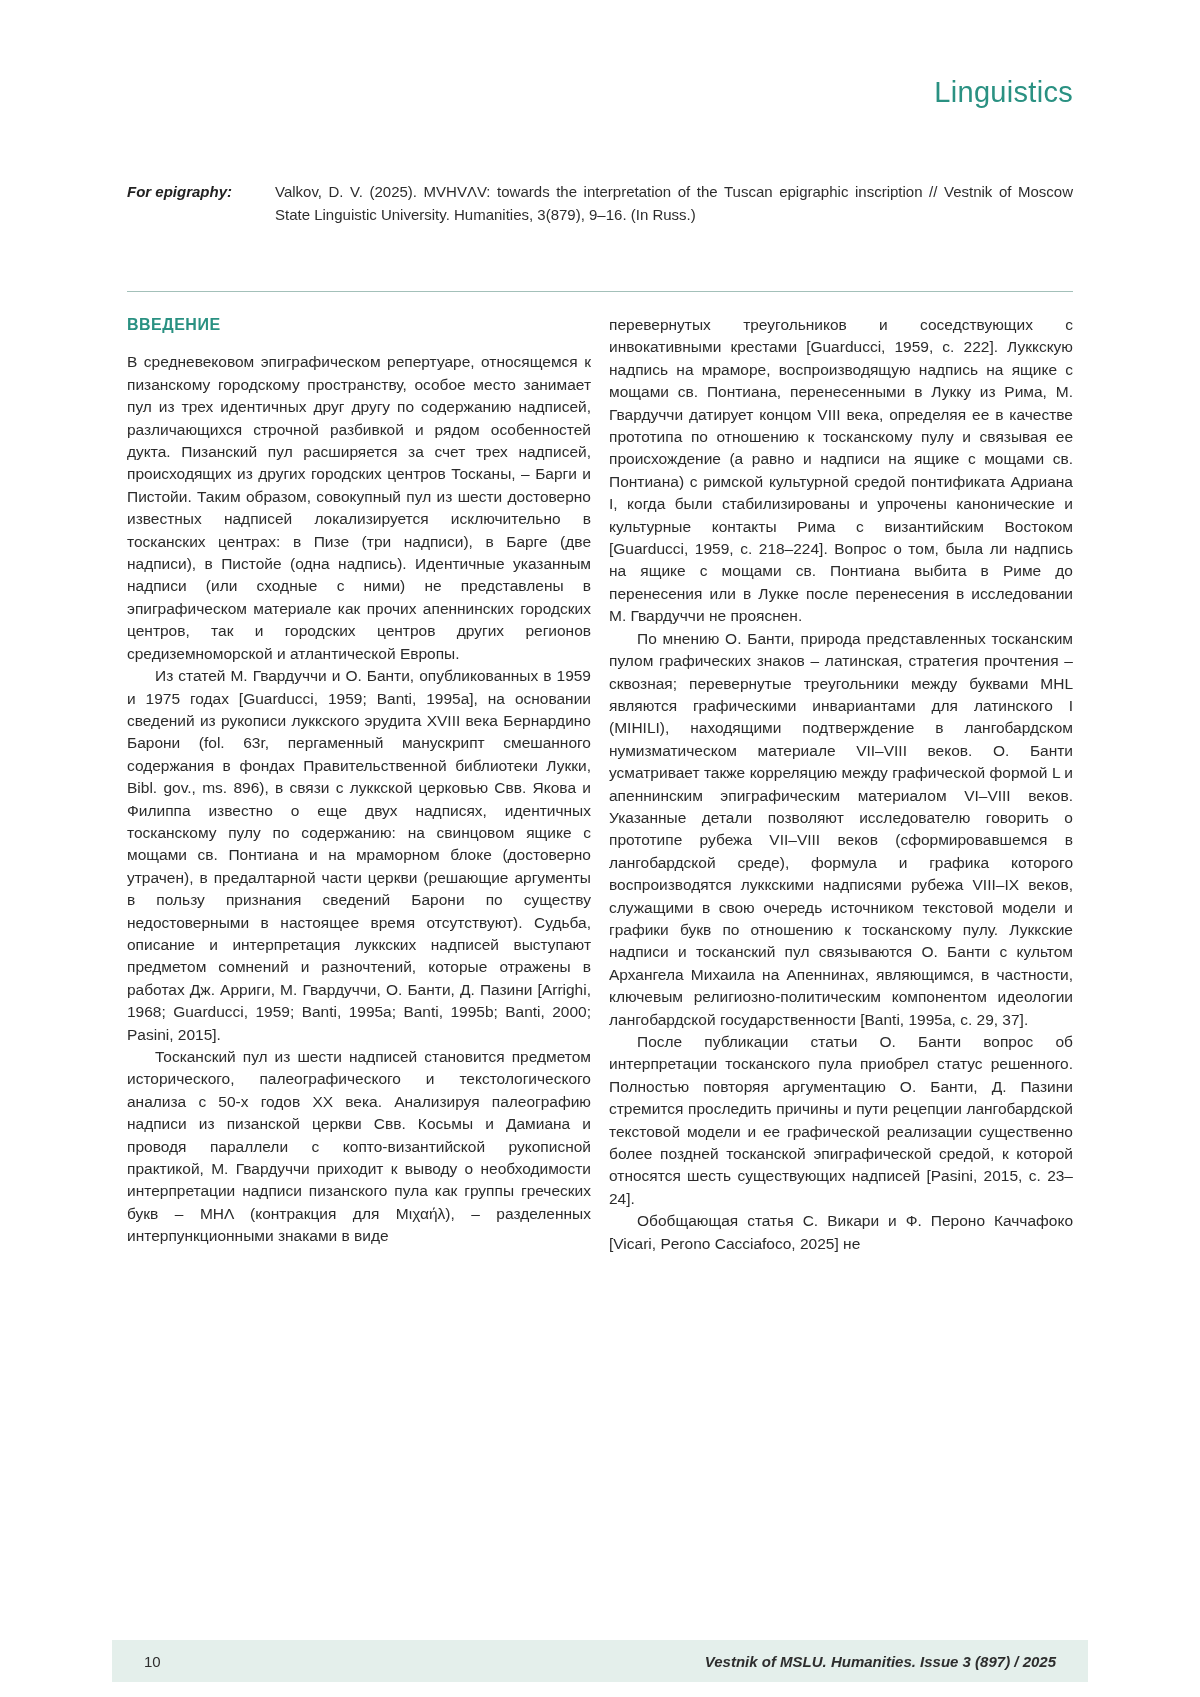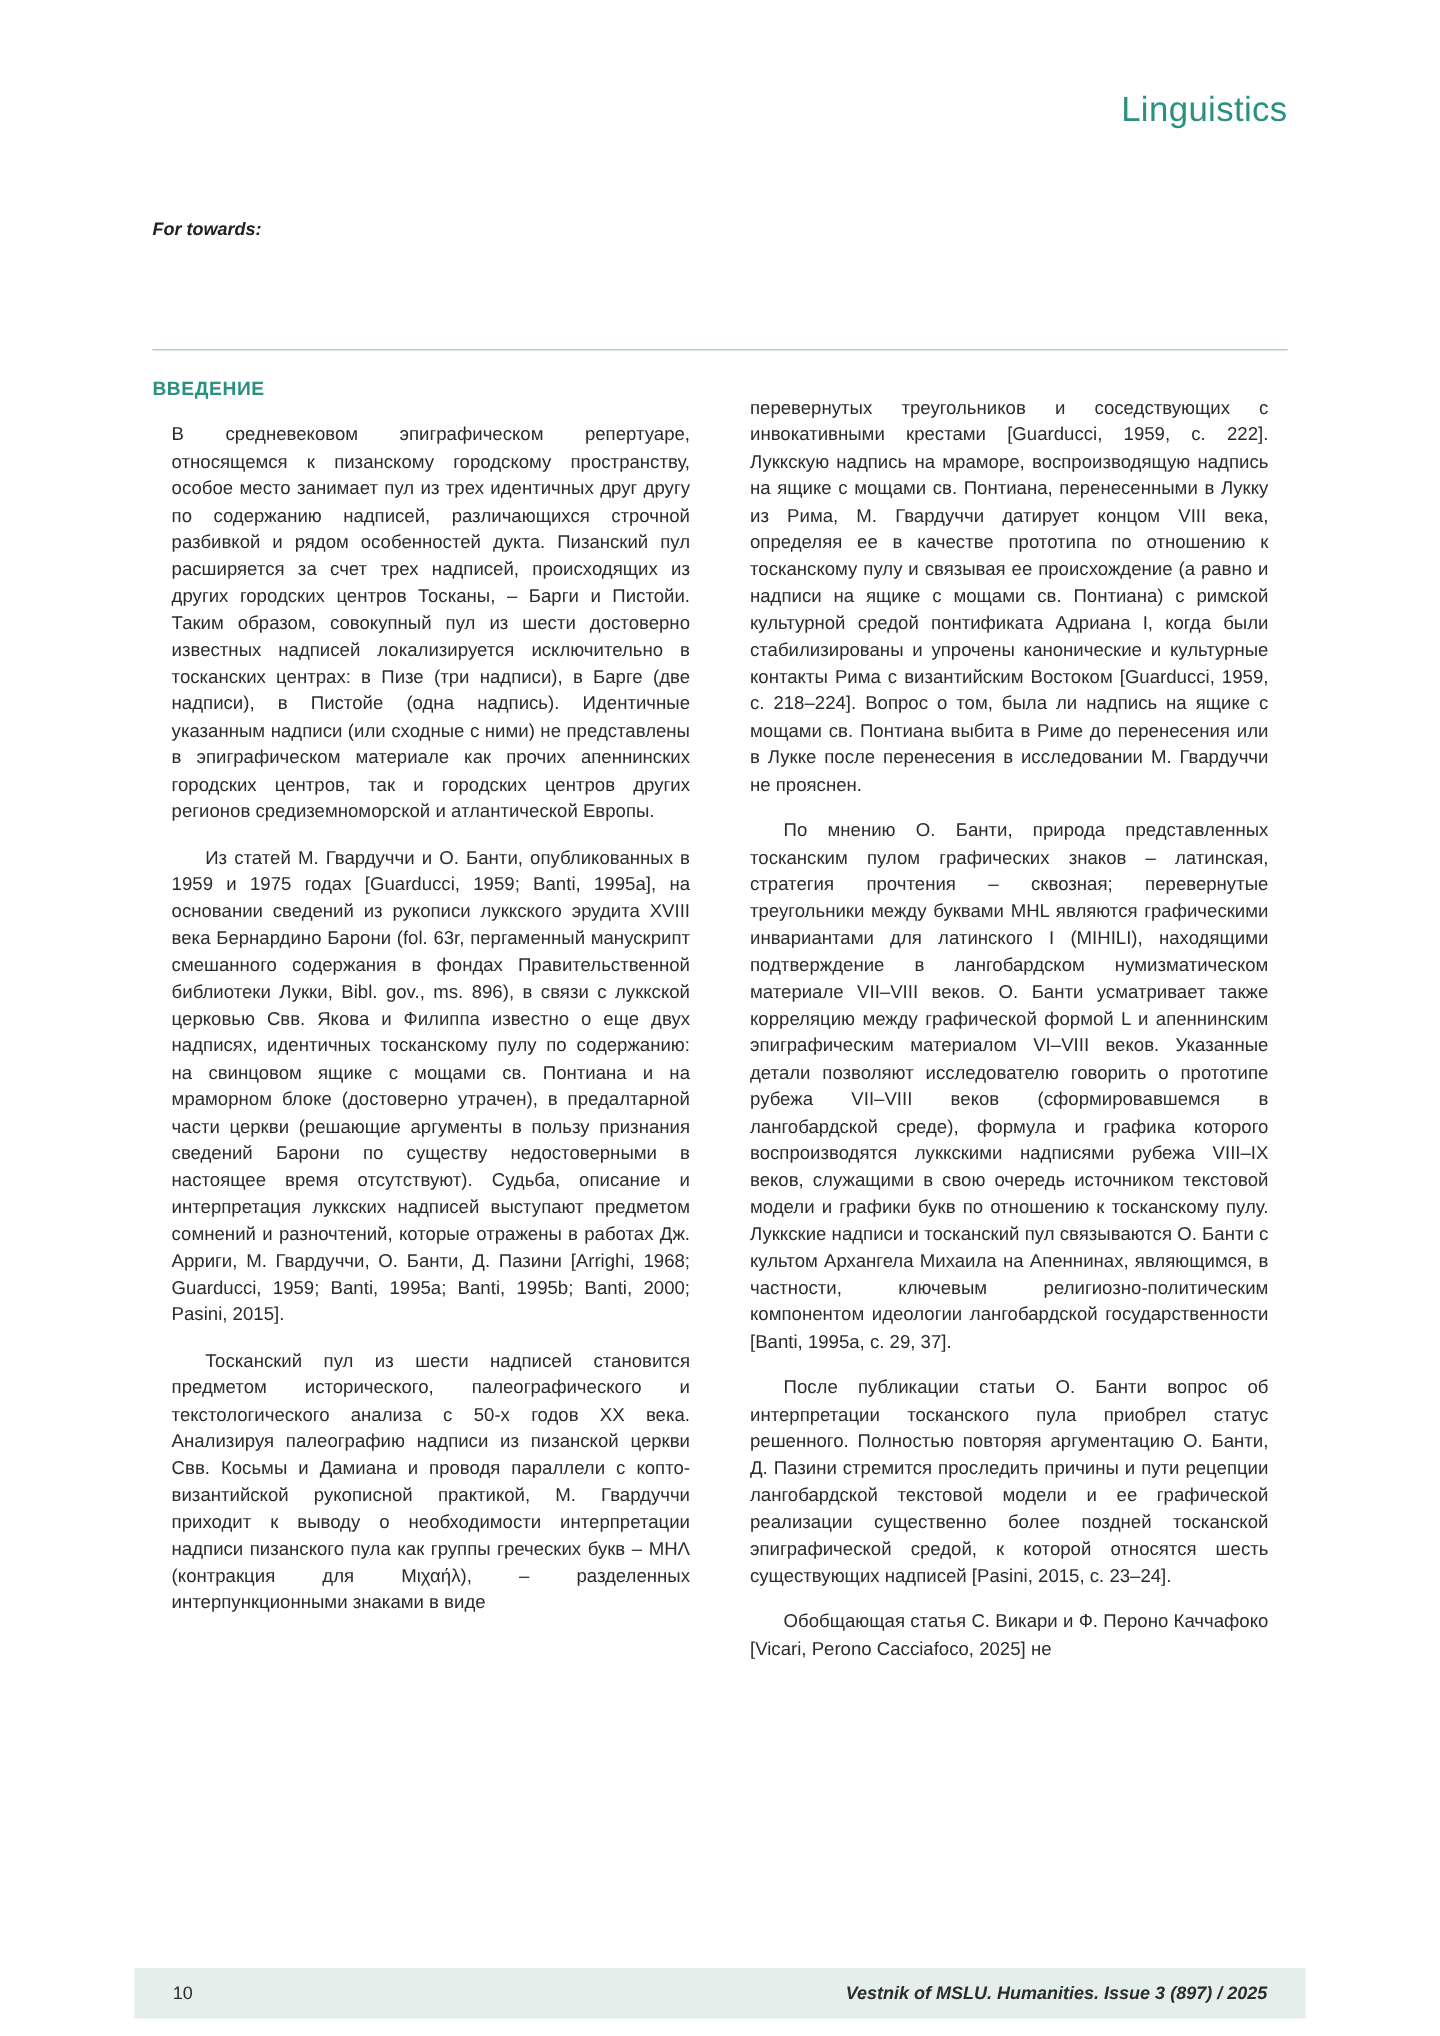--- a/index.html
+++ b/index.html
@@ -74,21 +74,21 @@
     color: #2b2b2b;
   }
   .section-heading {
     font-size: 16px;
     font-weight: 700;
     letter-spacing: 0.5px;
     color: #2a9182;
     margin-bottom: 15px;
     text-align: left;
   }
-  .col p { margin: 16px; }
+  .col p { margin: 0; }
   .col p.indent { text-indent: 28px; }
   .footer {
     position: absolute;
     left: 112px;
     right: 112px;
     bottom: 15px;
     height: 42px;
     background: #e4efeb;
     display: flex;
     align-items: center;
@@ -106,21 +106,22 @@
 <body>
 
 <div class="page">
 
   <div class="running-head">
     <span>Linguistics</span>
   </div>
 
   <div class="meta">
     <div class="meta-row">
-      <div class="meta-label">For towards:</div>
+      <div class="meta-label">For epigraphy:</div>
+      <div class="meta-value">Valkov, D. V. (2025). MVHVΛV: towards the interpretation of the Tuscan epigraphic inscription // Vestnik of Moscow State Linguistic University. Humanities, 3(879), 9–16. (In Russ.)</div>
     </div>
   </div>
 
   <hr class="divider">
 
   <div class="columns">
     <div class="col">
       <h2 class="section-heading">ВВЕДЕНИЕ</h2>
       <p>В средневековом эпиграфическом репертуаре, относящемся к пизанскому городскому пространству, особое место занимает пул из трех идентичных друг другу по содержанию надписей, различающихся строчной разбивкой и рядом особенностей дукта. Пизанский пул расширяется за счет трех надписей, происходящих из других городских центров Тосканы, – Барги и Пистойи. Таким образом, совокупный пул из шести достоверно известных надписей локализируется исключительно в тосканских центрах: в Пизе (три надписи), в Барге (две надписи), в Пистойе (одна надпись). Идентичные указанным надписи (или сходные с ними) не представлены в эпиграфическом материале как прочих апеннинских городских центров, так и городских центров других регионов средиземноморской и атлантической Европы.</p>
       <p class="indent">Из статей М. Гвардуччи и О. Банти, опубликованных в 1959 и 1975 годах [Guarducci, 1959; Banti, 1995a], на основании сведений из рукописи луккского эрудита XVIII века Бернардино Барони (fol. 63r, пергаменный манускрипт смешанного содержания в фондах Правительственной библиотеки Лукки, Bibl. gov., ms. 896), в связи с луккской церковью Свв. Якова и Филиппа известно о еще двух надписях, идентичных тосканскому пулу по содержанию: на свинцовом ящике с мощами св. Понтиана и на мраморном блоке (достоверно утрачен), в предалтарной части церкви (решающие аргументы в пользу признания сведений Барони по существу недостоверными в настоящее время отсутствуют). Судьба, описание и интерпретация луккских надписей выступают предметом сомнений и разночтений, которые отражены в работах Дж. Арриги, М. Гвардуччи, О. Банти, Д. Пазини [Arrighi, 1968; Guarducci, 1959; Banti, 1995a; Banti, 1995b; Banti, 2000; Pasini, 2015].</p>

